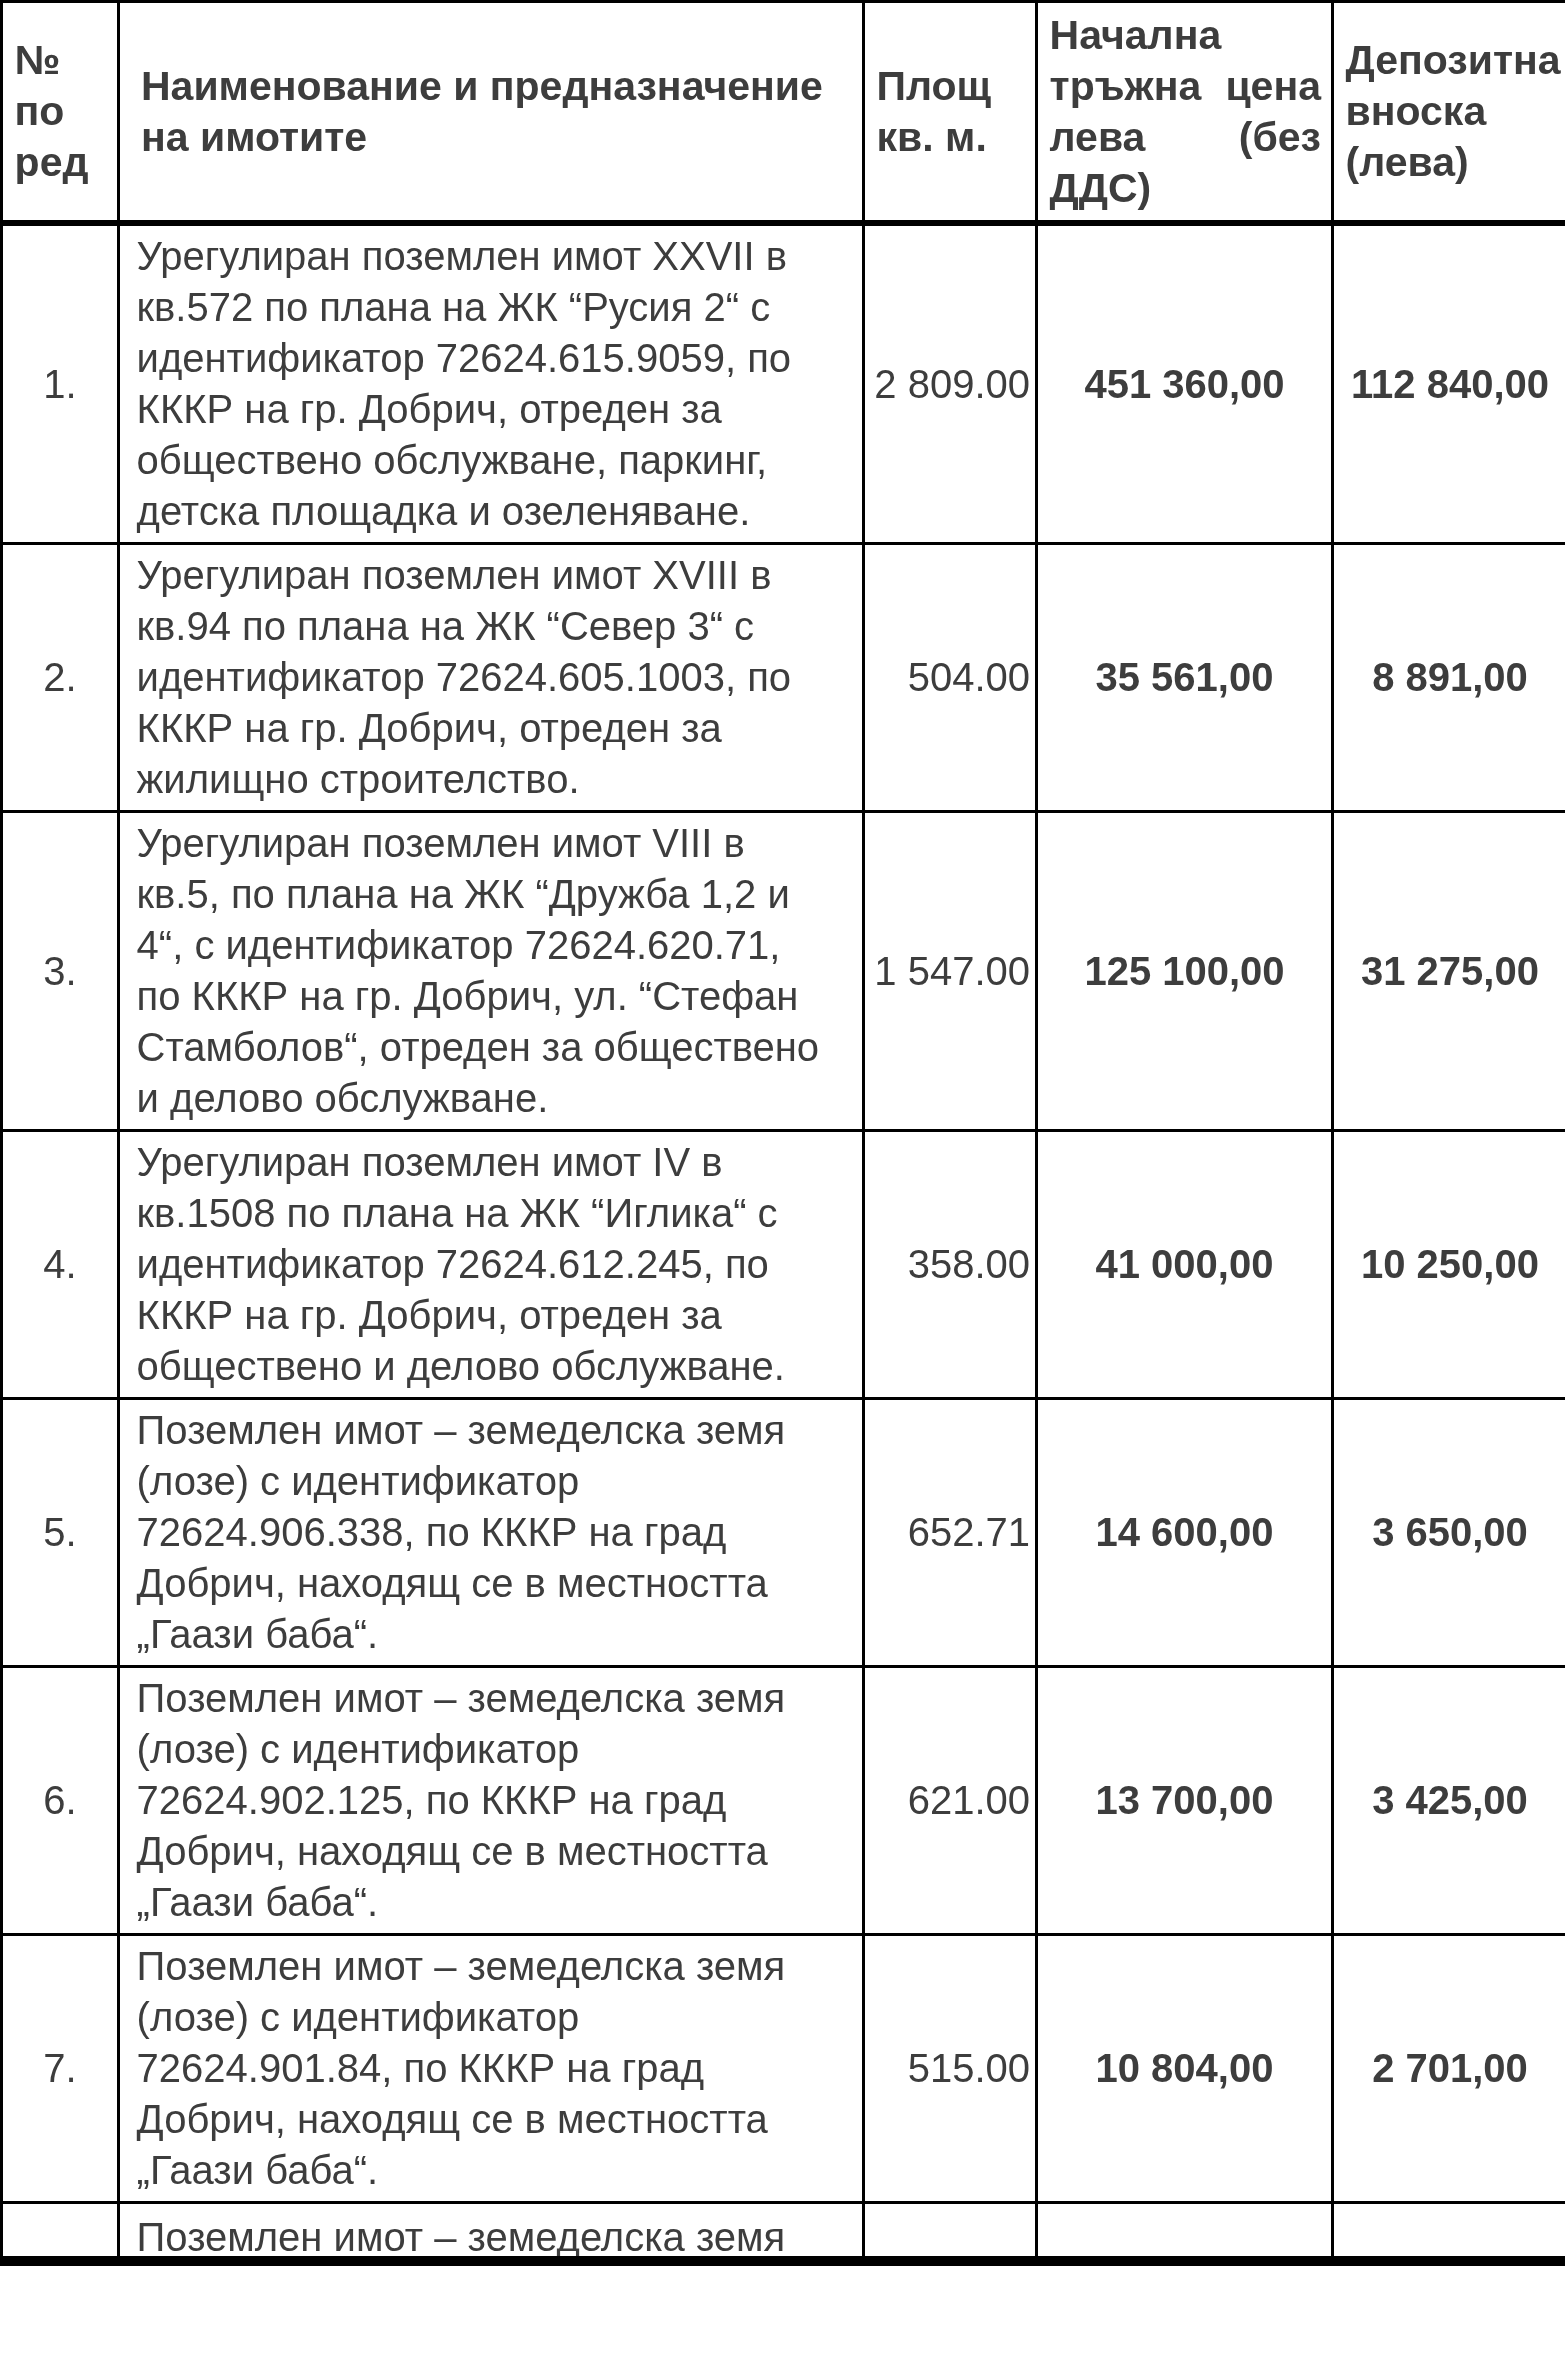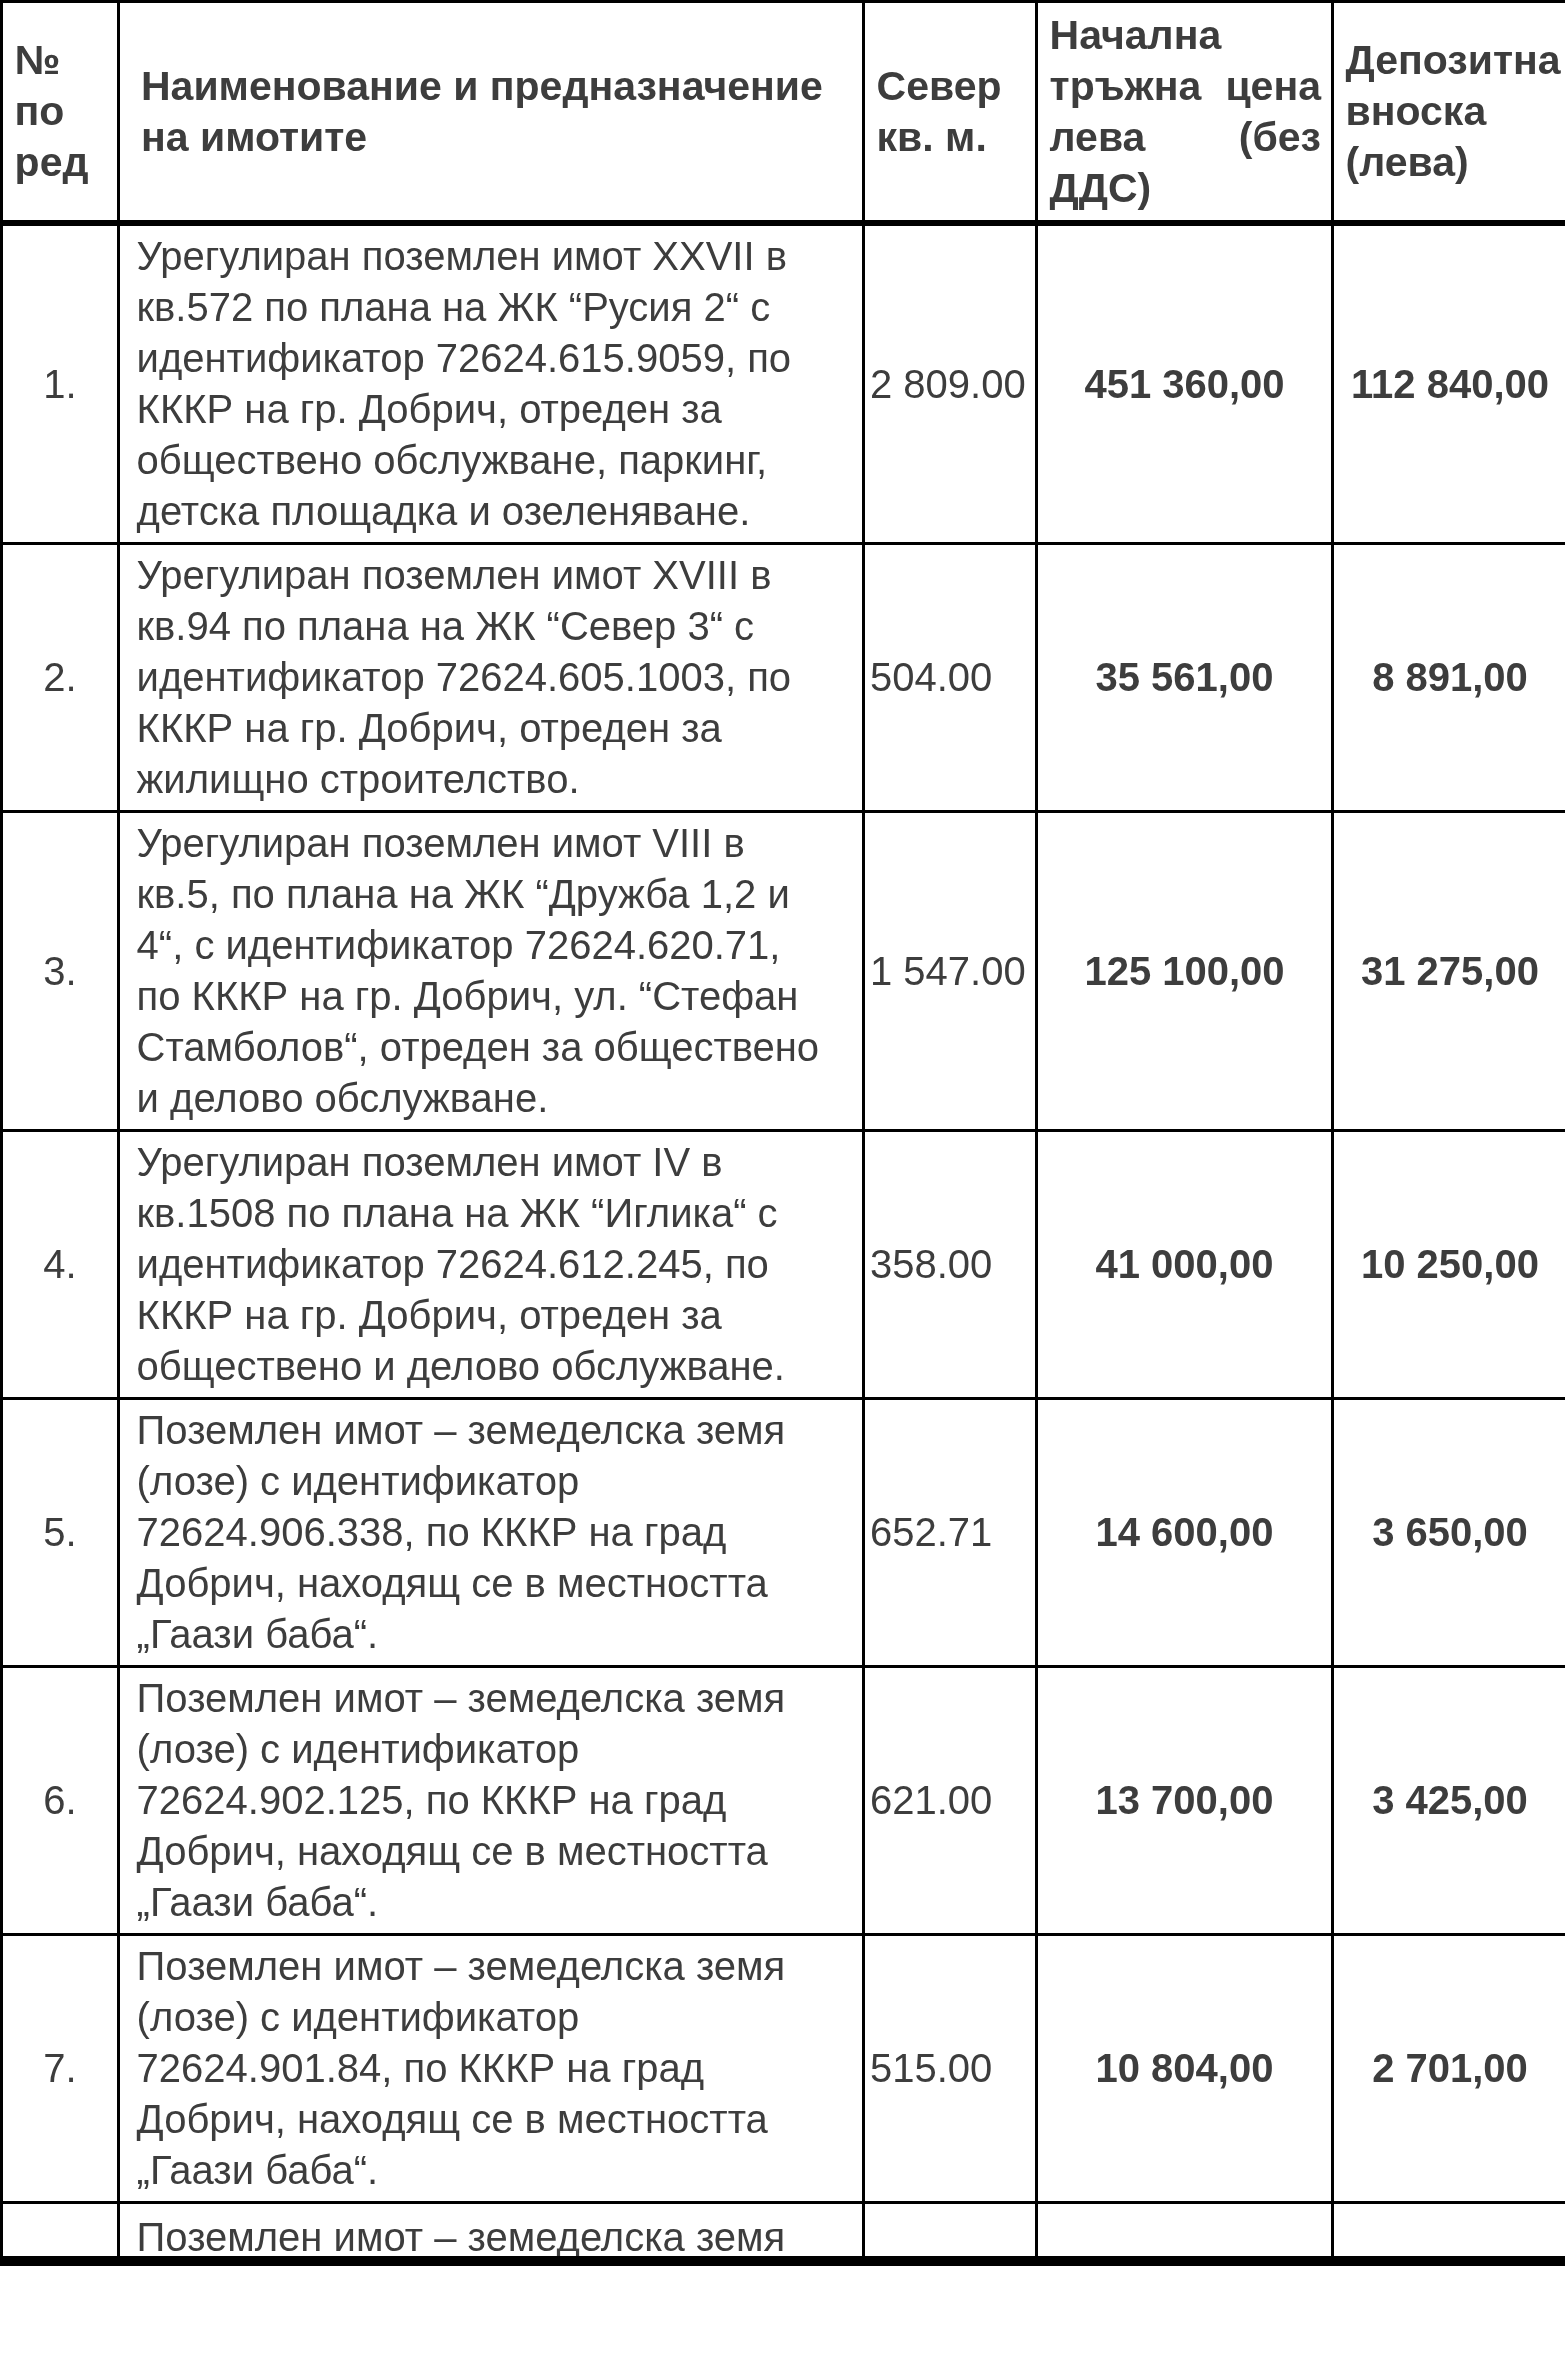--- a/index.html
+++ b/index.html
@@ -40,21 +40,21 @@
     border-bottom: 6.6px solid #000000;
     padding: 6.6px 8.3px 6.6px 11.6px;
   }
   thead tr { height: 212px; }
   th.th-name { padding-left: 21px; padding-right: 37px; }
   th.th-price { text-align: justify; text-align-last: left; padding-right: 10px; }
   th.th-deposit { padding-right: 6.6px; }
 
   td.c-num  { text-align: center; }
   td.c-desc { text-align: left; padding-left: 16.6px; padding-right: 37px; }
-  td.c-area { text-align: left; }
+  td.c-area { text-align: right; }
   td.c-money{ text-align: center; font-weight: bold; }
 
   tr.r6 { height: 313px; } 
   tr.r5 { height: 263px; } 
   tr.r-last { height: 171px; }
 
   .bottom-cut {
     position: absolute;
     left: 0; bottom: 0;
     width: 100%; height: 10px;
@@ -70,21 +70,21 @@
       <col class="c1">
         <col class="c2">
         <col class="c3">
         <col class="c4">
         <col class="c5">
     </colgroup>
     <thead>
       <tr>
         <th class="th-num">№ по ред</th>
         <th class="th-name">Наименование и предназначение на имотите</th>
-        <th class="th-area">Север кв. м.</th>
+        <th class="th-area">Площ кв. м.</th>
         <th class="th-price">Начална тръжна цена лева (без ДДС)</th>
         <th class="th-deposit">Депозитна вноска (лева)</th>
       </tr>
     </thead>
     <tbody>
       <tr class="r6">
         <td class="c-num">1.</td>
         <td class="c-desc">Урегулиран поземлен имот XXVII в кв.572 по плана на ЖК “Русия 2“ с идентификатор 72624.615.9059, по КККР на гр. Добрич, отреден за обществено обслужване, паркинг, детска площадка и озеленяване.</td>
         <td class="c-area">2 809.00</td>
         <td class="c-money">451 360,00</td>

